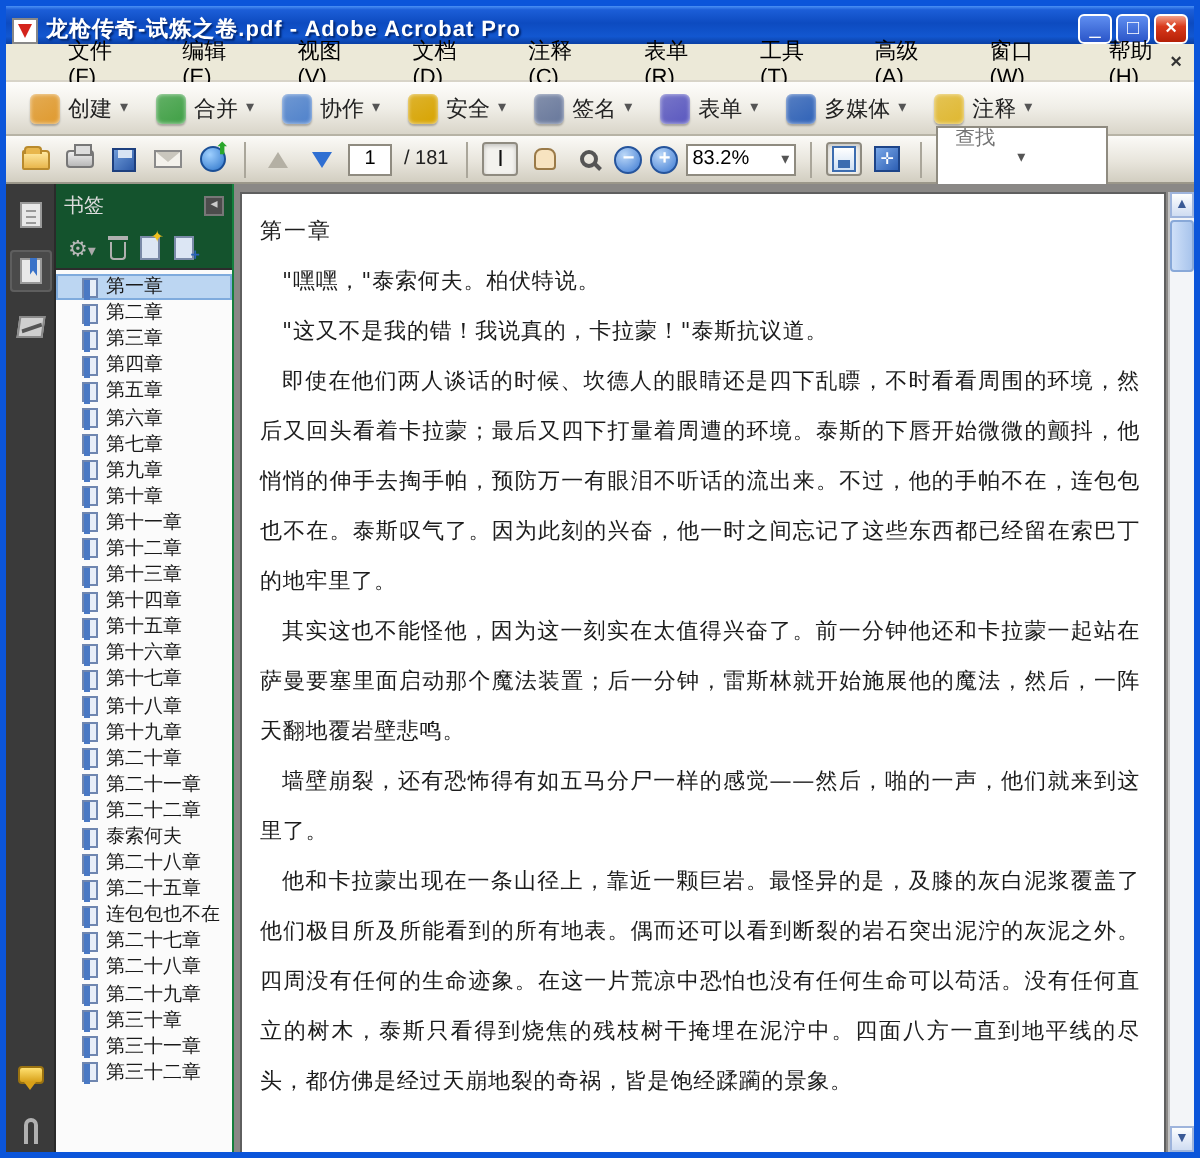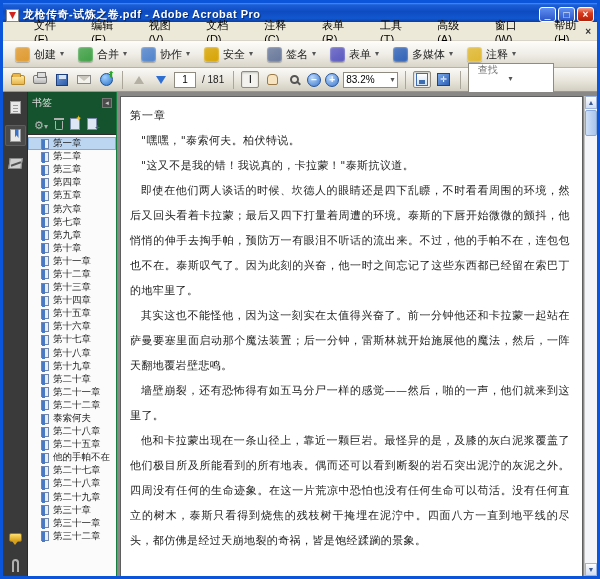--- a/index.html
+++ b/index.html
@@ -362,21 +362,21 @@
           <div class="bm-row">
             <span class="bm-ico"></span>
             <span>第二十八章</span>
           </div>
           <div class="bm-row">
             <span class="bm-ico"></span>
             <span>第二十五章</span>
           </div>
           <div class="bm-row">
             <span class="bm-ico"></span>
-            <span>他的手帕不在</span>
+            <span>连包包也不在</span>
           </div>
           <div class="bm-row">
             <span class="bm-ico"></span>
             <span>第二十七章</span>
           </div>
           <div class="bm-row">
             <span class="bm-ico"></span>
             <span>第二十八章</span>
           </div>
           <div class="bm-row">

